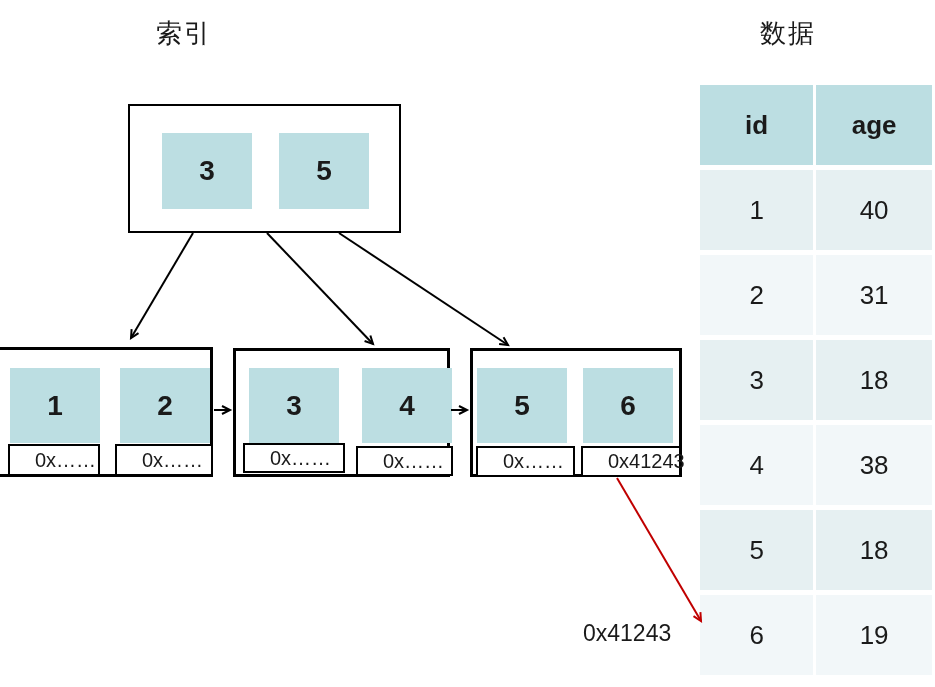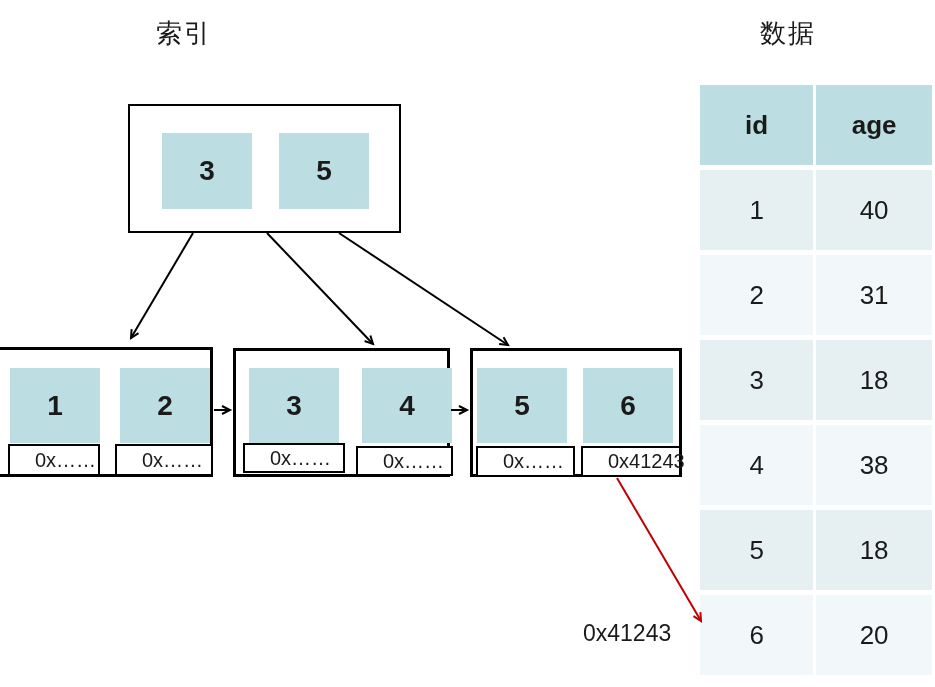--- a/index.html
+++ b/index.html
@@ -182,19 +182,19 @@
         <tr>
           <td>4</td>
           <td>38</td>
         </tr>
         <tr>
           <td>5</td>
           <td>18</td>
         </tr>
         <tr>
           <td>6</td>
-          <td>20</td>
+          <td>19</td>
         </tr>
       </tbody>
     </table>
   </div>
 
 </div>
 
 </body></html>

